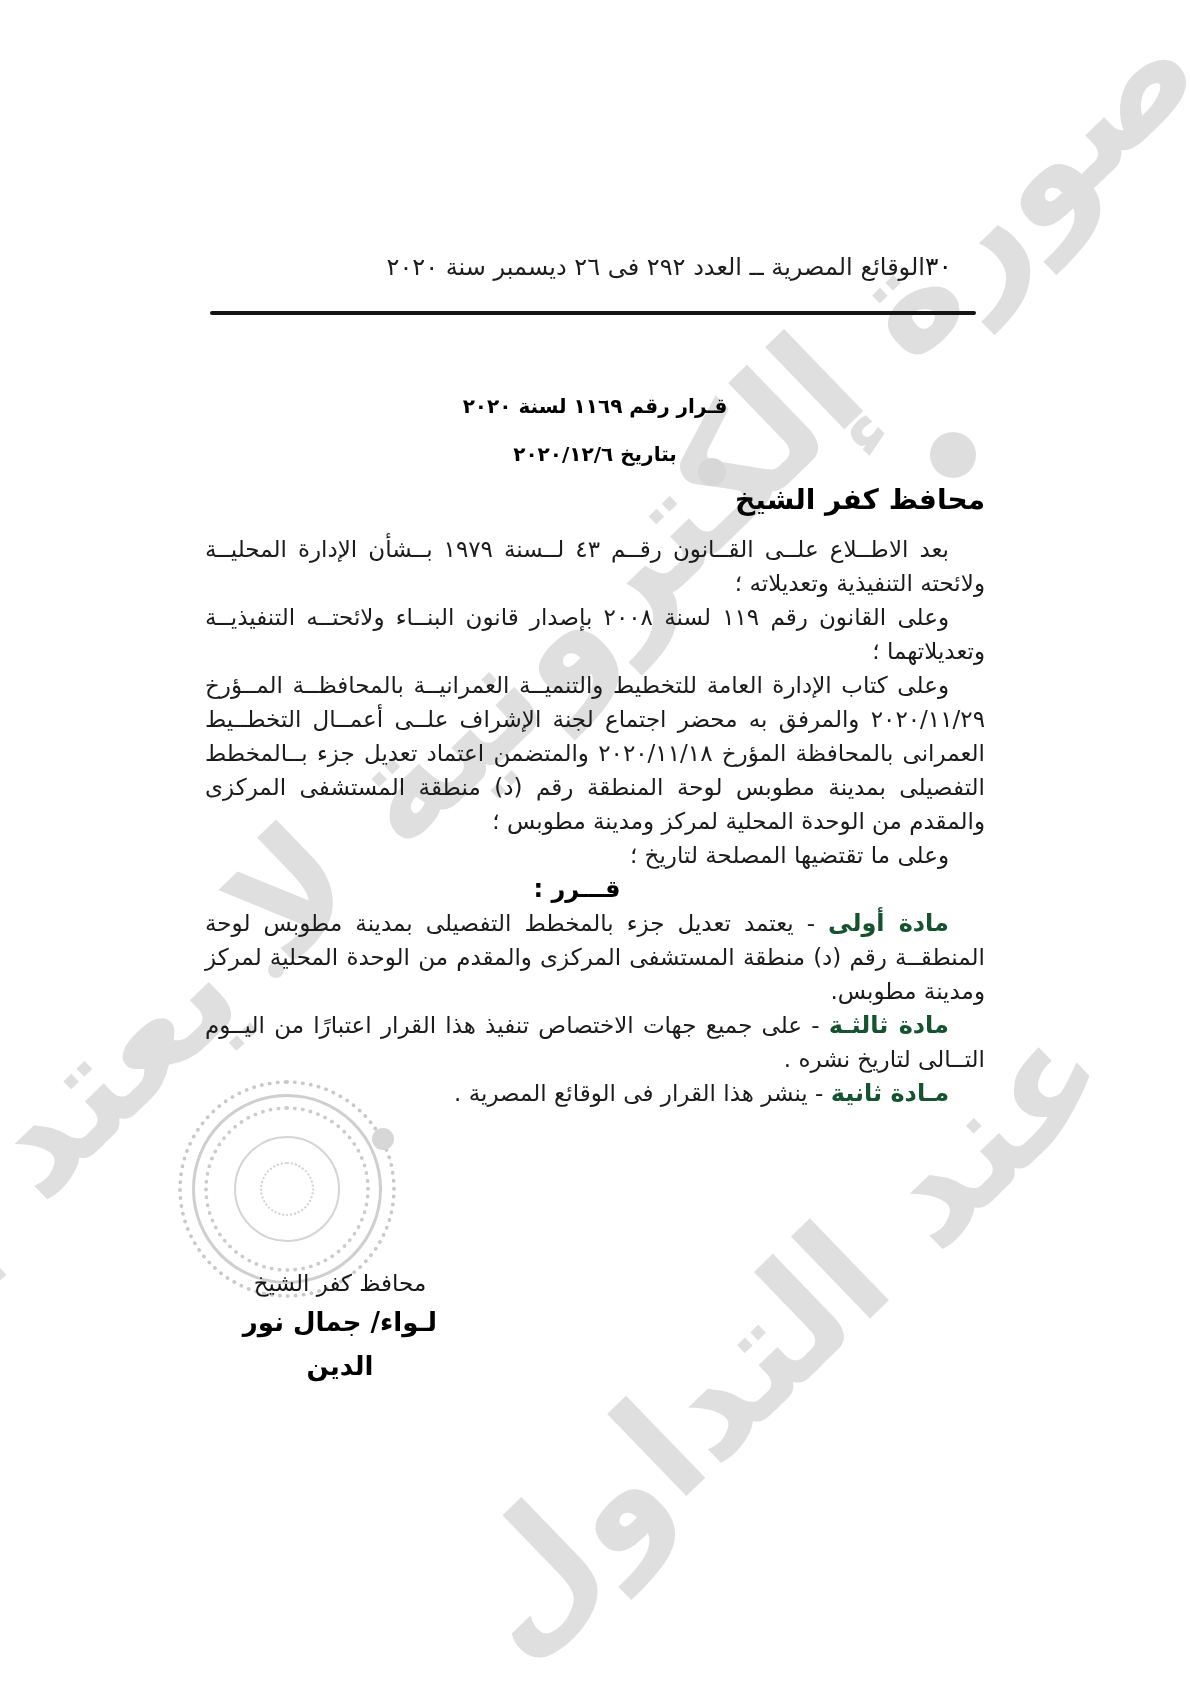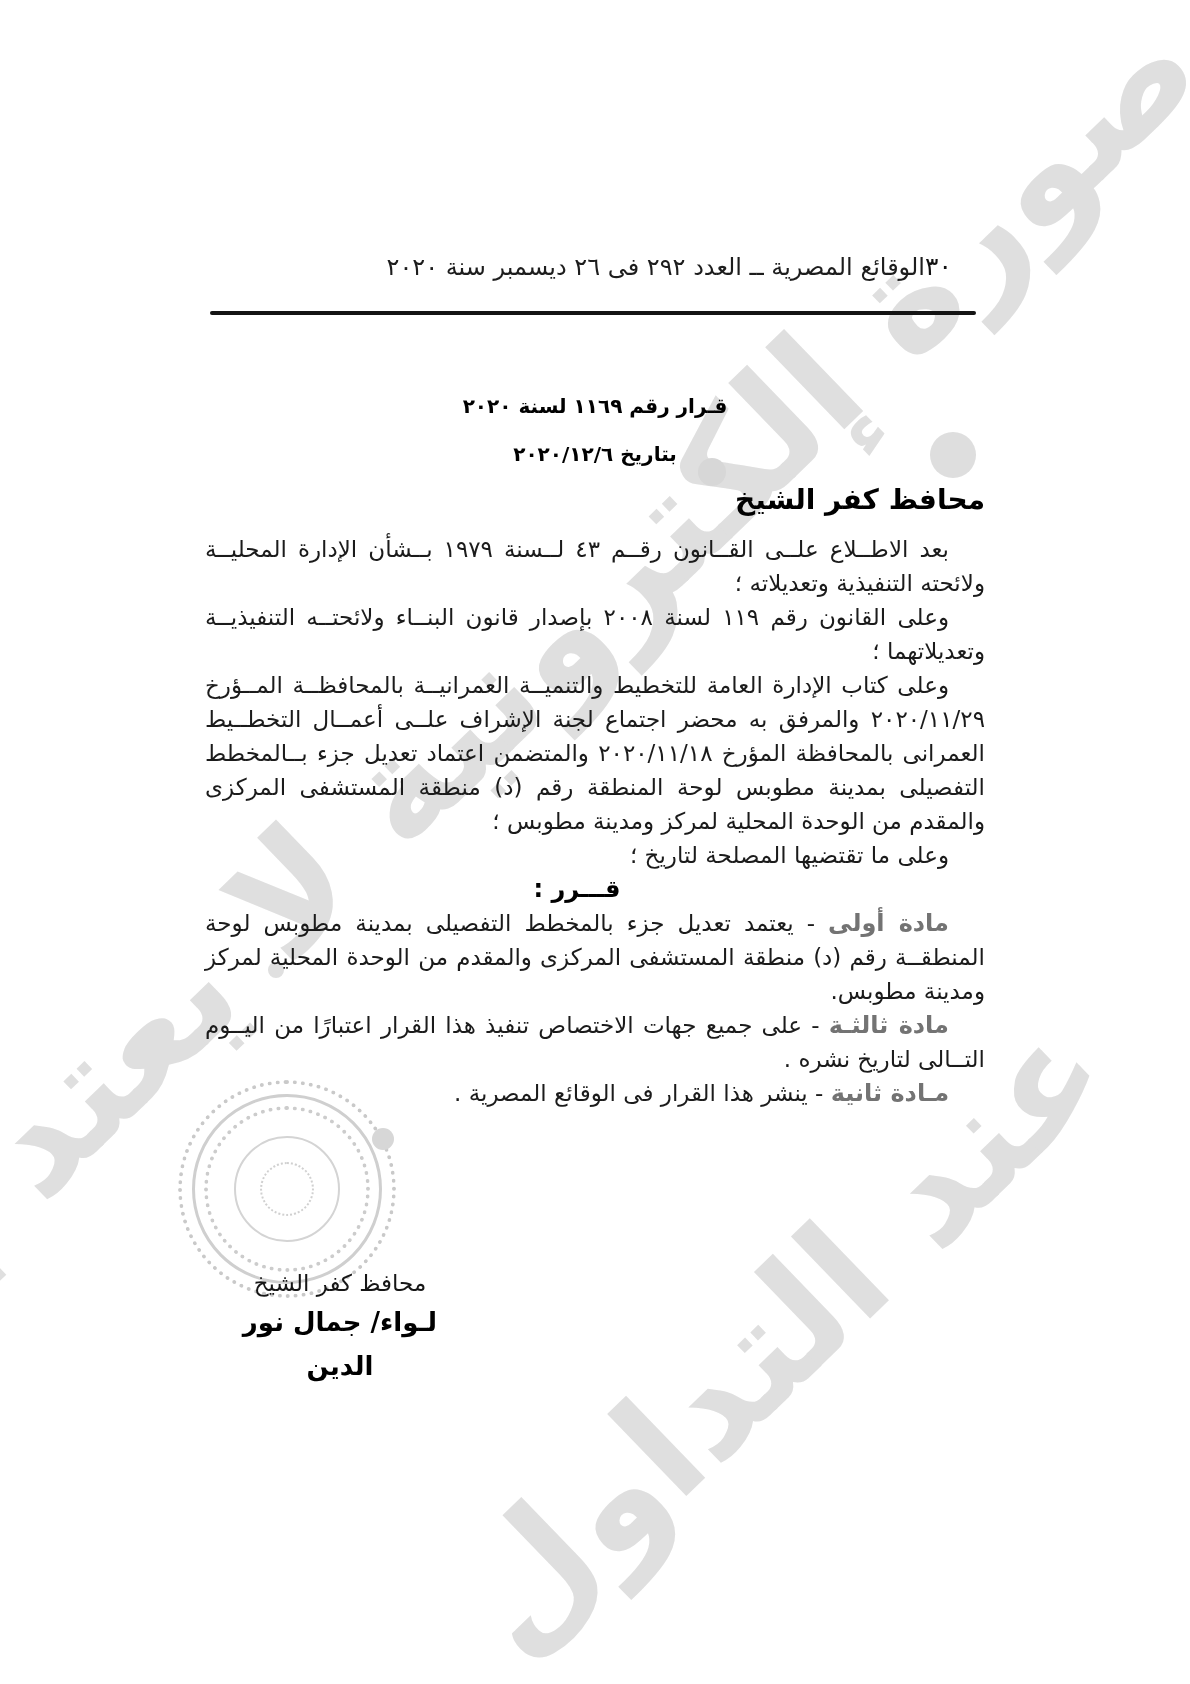--- a/index.html
+++ b/index.html
@@ -54,21 +54,21 @@
   .date-line{top:442px;font-size:20px;}
   .issuer{position:absolute;top:483px;right:205px;width:780px;text-align:right;
           font-size:28px;font-weight:bold;color:#000;}
   .body-block{
     position:absolute;top:532px;left:205px;width:780px;
     font-size:23px;line-height:34px;color:#1b1b1b;
     text-align:justify;direction:rtl;
   }
   .body-block p{margin:0;text-indent:36px;}
   .decision-word{text-align:center;text-indent:0;font-weight:bold;font-size:24px;color:#000;}
-  .article .lead{font-weight:bold;color:#737373;font-size:24px;}
+  .article .lead{font-weight:bold;color:#14532d;font-size:24px;}
   .signature{
     position:absolute;top:1266px;left:235px;width:210px;
     text-align:center;color:#161616;
   }
   .sig-title{font-size:23px;line-height:34px;}
   .sig-name{font-size:26px;font-weight:bold;line-height:44px;color:#000;}
 </style>
 </head>
 <body>
 

